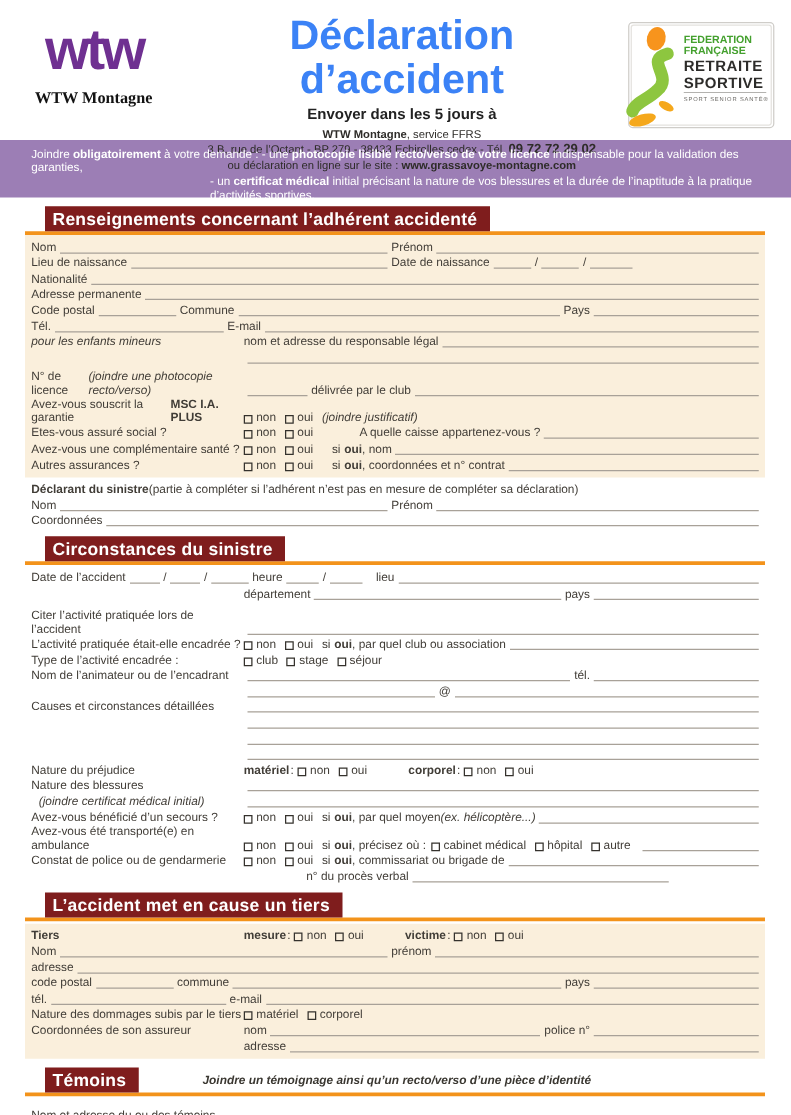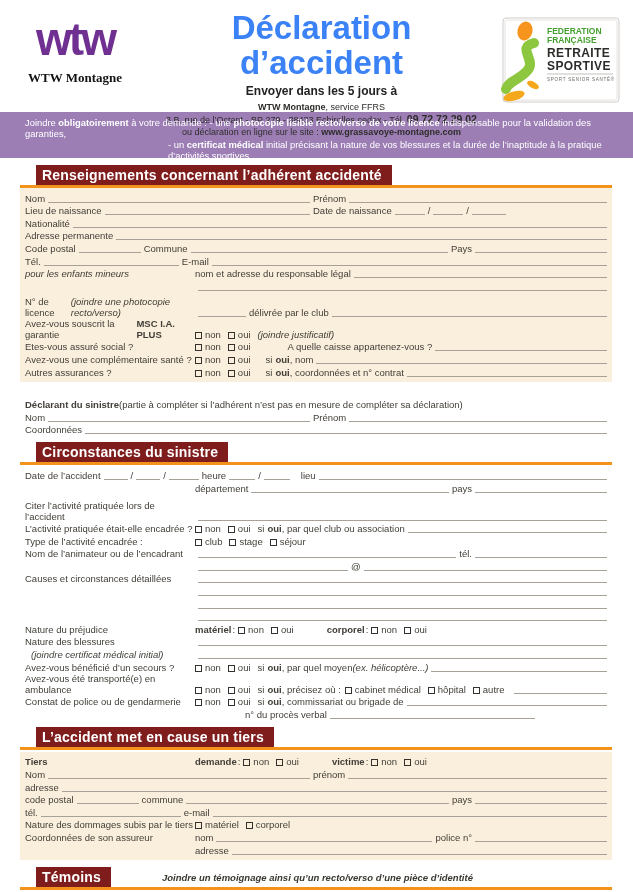--- a/index.html
+++ b/index.html
@@ -227,21 +227,21 @@
           <span class="cb"></span>
           <span>oui</span>
         </span>
       <span class="ml8 si">si</span>
         <span class="b">oui</span>
         <span>, coordonnées et n° contrat</span>
         <span class="fl"></span>
     </div>
   </div>
   <div class="rows">
-    <div class="row" style="margin-top:16px">
+    <div class="row" style="margin-top:3px">
       <span class="b">Déclarant du sinistre</span>
         <span> (partie à compléter si l’adhérent n’est pas en mesure de compléter sa déclaration)</span>
     </div>
     <div class="row">
       <span class="half">
           <span>Nom</span>
           <span class="fl"></span>
         </span>
       <span class="rest">
           <span>Prénom</span>
@@ -468,21 +468,21 @@
 
 <div class="sec">
   <div class="sec-head">
     <span class="sec-title">L’accident met en cause un tiers</span>
   </div>
   <div class="rows beige" style="margin-top:2px">
     <div class="row">
       <span class="lc">
           <span class="b">Tiers</span>
         </span>
-      <span class="b">demande</span>
+      <span class="b">mesure</span>
         <span class="colon">:</span>
       <span class="pair">
           <span class="cb"></span>
           <span>non</span>
         </span>
       <span class="pair">
           <span class="cb"></span>
           <span>oui</span>
         </span>
       <span class="b ml26">victime</span>

